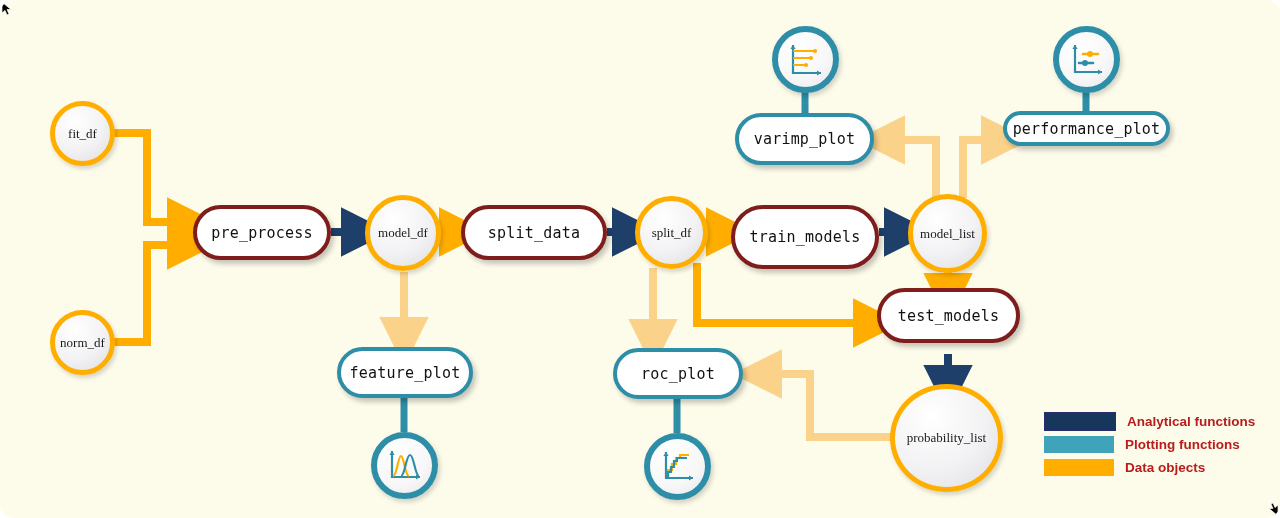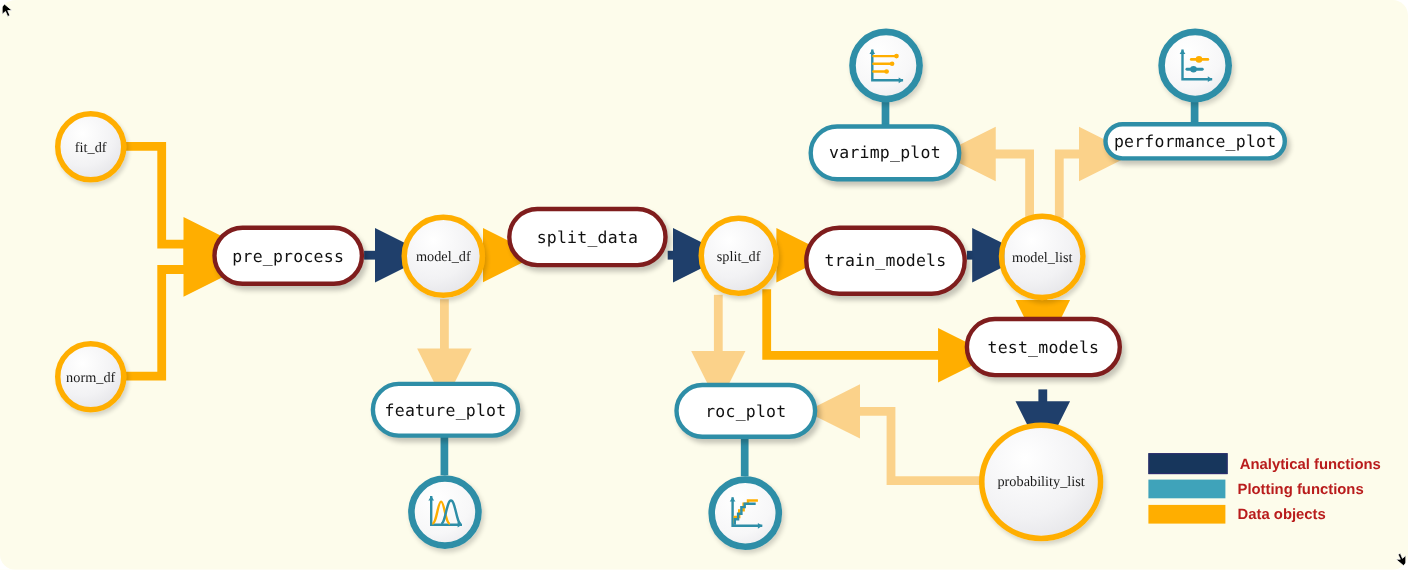--- a/index.html
+++ b/index.html
@@ -167,21 +167,21 @@
       <path d="M36,32 l-4,-2.6 v5.2 Z" fill="#2E8EA7"></path>
       <path d="M11,30 L11,24 L15,24 L15,18 L19,18 L19,12 L23,12 L23,9 L32,9" stroke="#FFAE00" stroke-width="2.2" fill="none"></path>
       <path d="M11,31 L11,26 L14,26 L14,21 L17,21 L17,15 L20,15 L20,12 L30,12" stroke="#2E8EA7" stroke-width="2.2" fill="none"></path>
     </svg>
   </div>
 
   <div class="node pill analytic" style="left:193px;top:205px;width:138px;height:55px;">
     <span>pre_process</span>
   </div>
 
-  <div class="node pill analytic" style="left:461px;top:188px;width:146px;height:55px;align-items:center;">
+  <div class="node pill analytic" style="left:461px;top:205px;width:146px;height:55px;align-items:center;">
     <span>split_data</span>
   </div>
 
   <div class="node pill analytic" style="left:731px;top:205px;width:148px;height:64px;">
     <span>train_models</span>
   </div>
 
   <div class="node pill analytic" style="left:877px;top:288px;width:143px;height:55px;">
     <span>test_models</span>
   </div>

